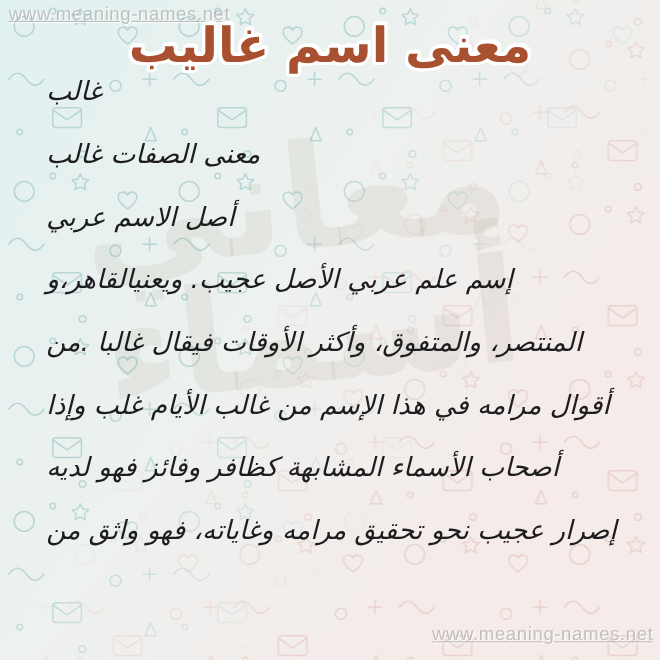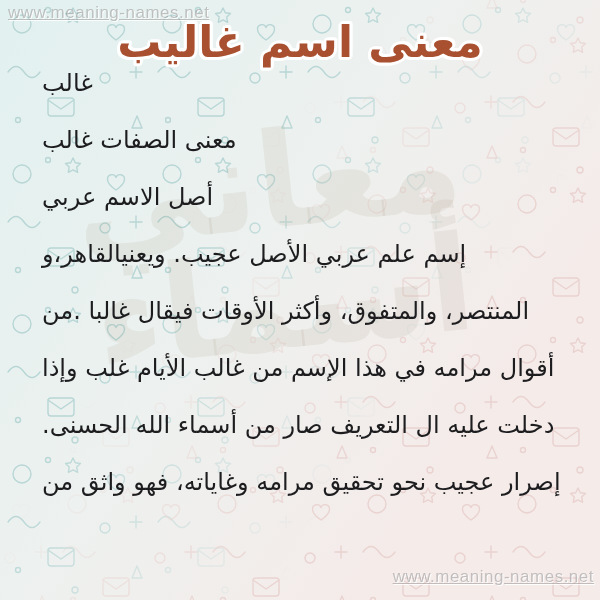--- a/index.html
+++ b/index.html
@@ -39,21 +39,21 @@
     text-shadow:
       -3px 0 0 #fff,3px 0 0 #fff,0 -3px 0 #fff,0 3px 0 #fff,
       -2px -2px 0 #fff,2px 2px 0 #fff,-2px 2px 0 #fff,2px -2px 0 #fff,
       -3px 2px 0 #fff,3px -2px 0 #fff,-2px 3px 0 #fff,2px -3px 0 #fff;
   }
   
   .lines{position:absolute;top:55px;left:42px;right:0;}
   .line{
     height:57px;line-height:57px;white-space:nowrap;
     direction:rtl;unicode-bidi:plaintext;text-align:left;
-    font-size:24px;color:var(--text-color,#1d1d1f);
+    font-size:24px;color:var(--text-color,#1d1d1f);font-style:italic;
   }
 </style>
 </head>
 <body>
 
 <div class="canvas" style="--title-color: #a8502f; --text-color: #1d1d1f; --bg-left: #e1f1f0; --bg-right: #f5ebe9;">
 
   <svg class="doodles teal" width="600" height="600" aria-hidden="true">
     <defs>
       <pattern id="doodles-a" width="150" height="150" patternUnits="userSpaceOnUse">
@@ -108,17 +108,17 @@
 
   <h1 class="title">معنى اسم غاليب</h1>
 
   <div class="lines">
     <div class="line">غالب</div>
     <div class="line">معنى الصفات غالب</div>
     <div class="line">أصل الاسم عربي</div>
     <div class="line">إسم علم عربي الأصل عجيب. ويعنيالقاهر،و</div>
     <div class="line">المنتصر، والمتفوق، وأكثر الأوقات فيقال غالبا .من</div>
     <div class="line">أقوال مرامه في هذا الإسم من غالب الأيام غلب وإذا</div>
-    <div class="line">دخلت عليه ال التعريف صار من أسماء الله الحسنى.</div>
+    <div class="line">أصحاب الأسماء المشابهة كظافر وفائز فهو لديه</div>
     <div class="line">إصرار عجيب نحو تحقيق مرامه وغاياته، فهو واثق من</div>
   </div>
 
 </div>
 
 </body></html>

